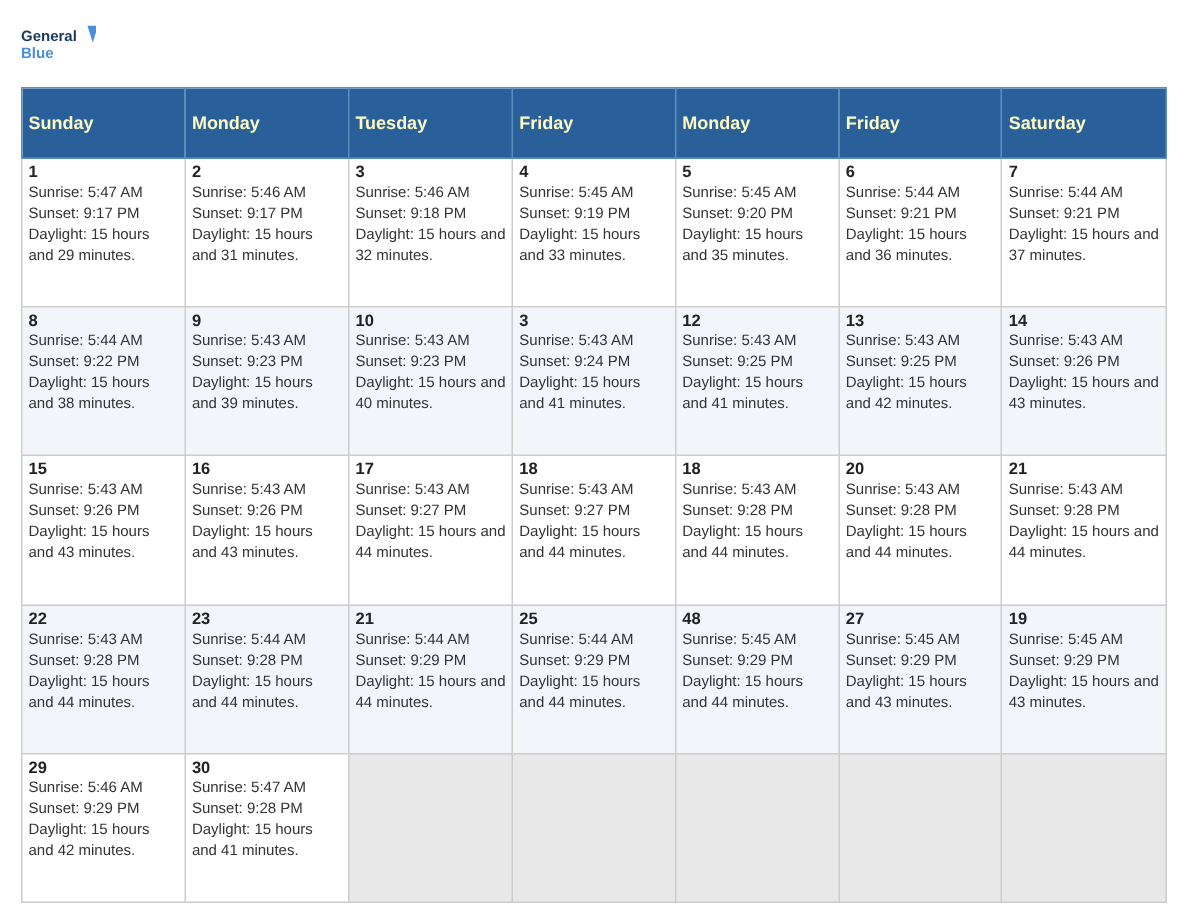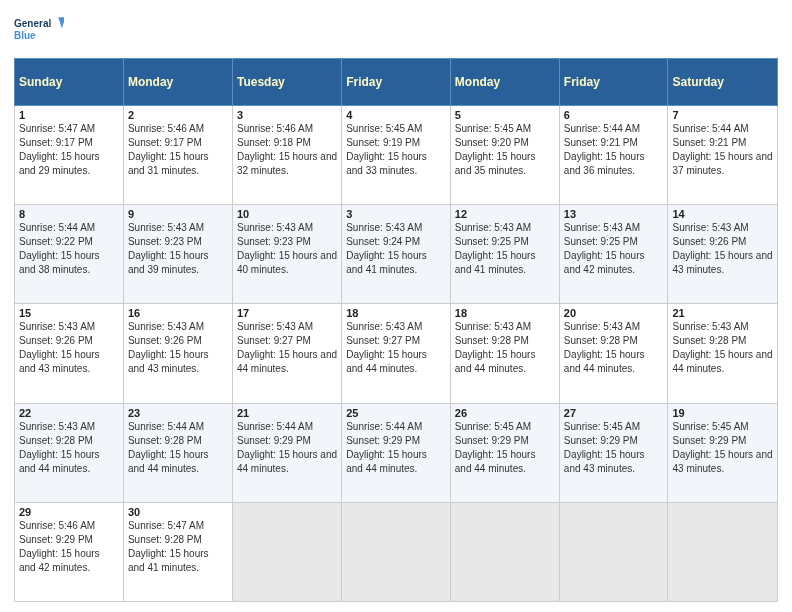--- a/index.html
+++ b/index.html
@@ -316,21 +316,21 @@
       </td>
           <td>
         <span class="day-num">25</span>
         <div class="day-info">
           Sunrise: 5:44 AM<br>
           Sunset: 9:29 PM<br>
           Daylight: 15 hours and 44 minutes.
         </div>
       </td>
           <td>
-        <span class="day-num">26</span>
+        <span class="day-num">48</span>
         <div class="day-info">
           Sunrise: 5:45 AM<br>
           Sunset: 9:29 PM<br>
           Daylight: 15 hours and 44 minutes.
         </div>
       </td>
           <td>
         <span class="day-num">27</span>
         <div class="day-info">
           Sunrise: 5:45 AM<br>

